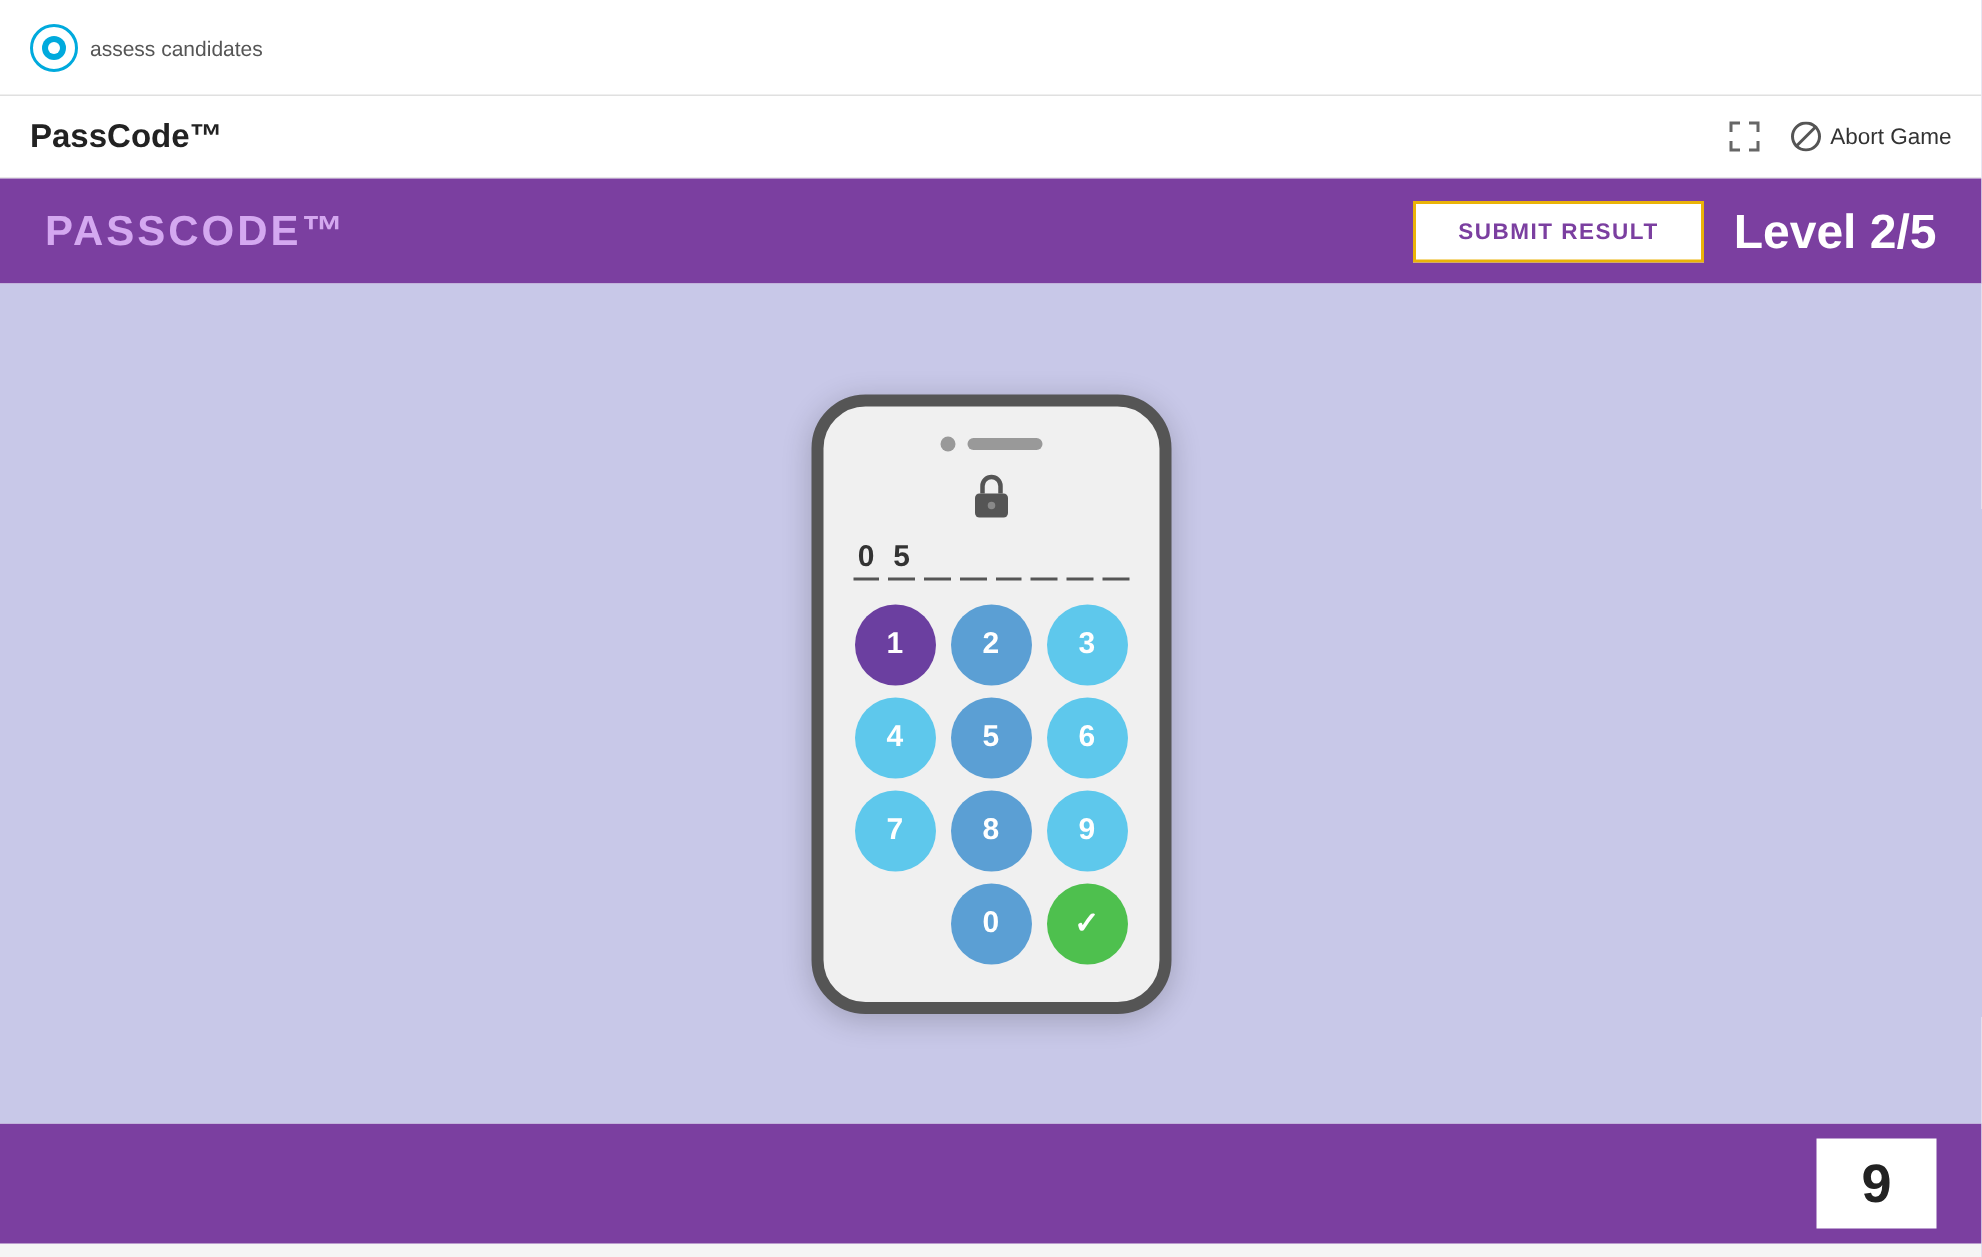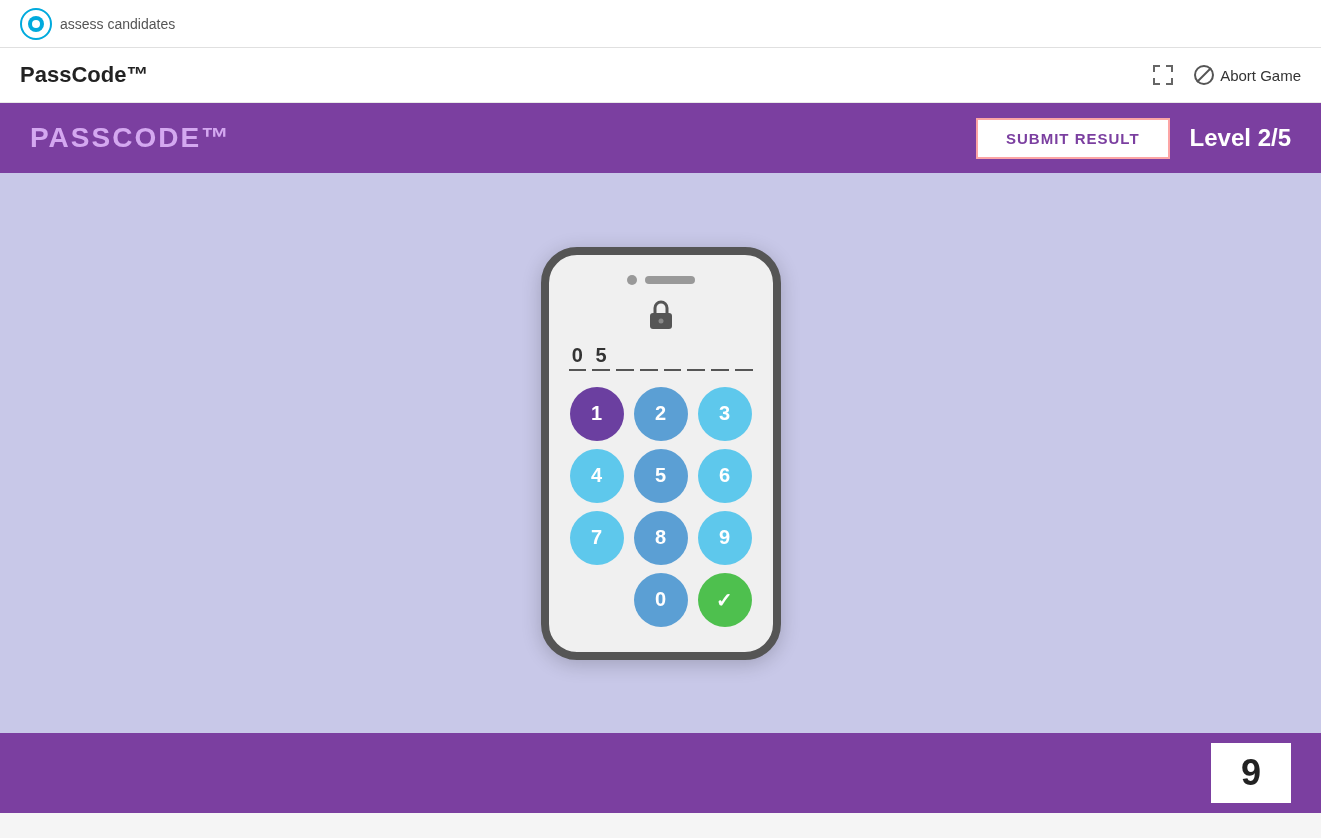--- a/index.html
+++ b/index.html
@@ -5,21 +5,21 @@
     * { box-sizing: border-box; margin: 0; padding: 0; }
     body { font-family: Arial, sans-serif; background: #f5f5f5; width: 1321px; min-height: 838px; }
 
     
     .top-nav {
       display: flex;
       align-items: center;
       padding: 8px 20px;
       background: #fff;
       border-bottom: 1px solid #e0e0e0;
-      height: 48px;
+      height: 64px;
     }
     .logo-area {
       display: flex;
       align-items: center;
       gap: 8px;
     }
     .logo-icon {
       width: 32px;
       height: 32px;
     }
@@ -92,32 +92,32 @@
       font-family: Arial Black, Arial, sans-serif;
       text-transform: uppercase;
     }
     .game-header-right {
       display: flex;
       align-items: center;
       gap: 20px;
     }
     .submit-result-btn {
       background: #fff;
-      border: 2px solid #fca5a5;
+      border: 2px solid #eab308;
       color: #7b3fa0;
       font-size: 15px;
       font-weight: bold;
       padding: 10px 28px;
       cursor: pointer;
       letter-spacing: 1px;
       text-transform: uppercase;
     }
     .level-text {
       color: #fff;
-      font-size: 24px;
+      font-size: 32px;
       font-weight: bold;
     }
 
     
     .game-content {
       background: #c8c8e8;
       display: flex;
       justify-content: center;
       align-items: center;
       min-height: 560px;

